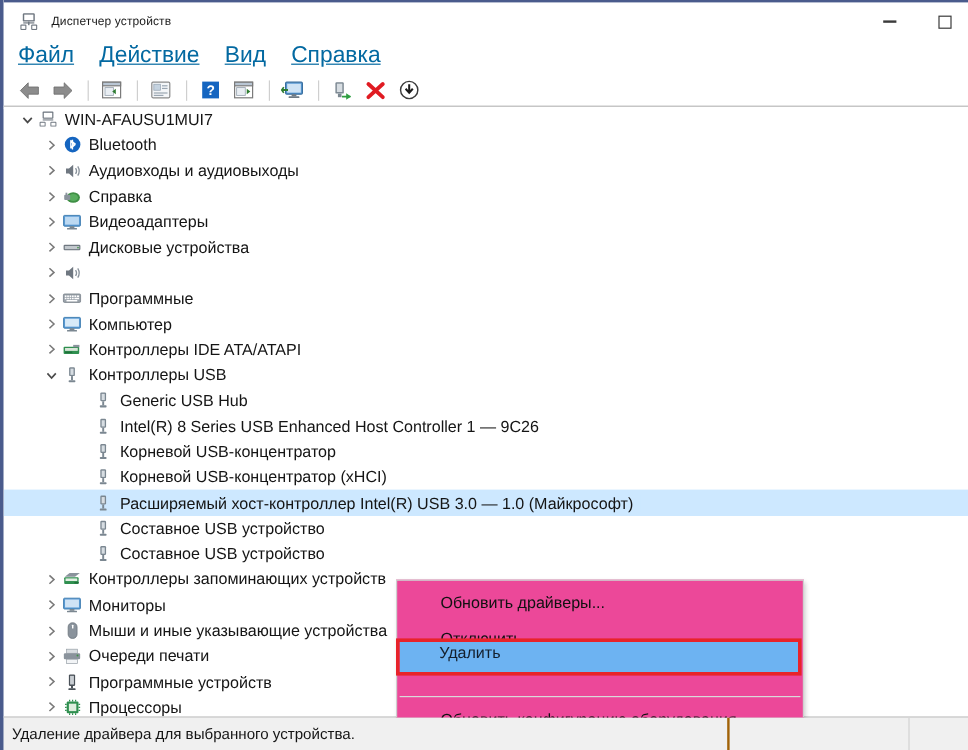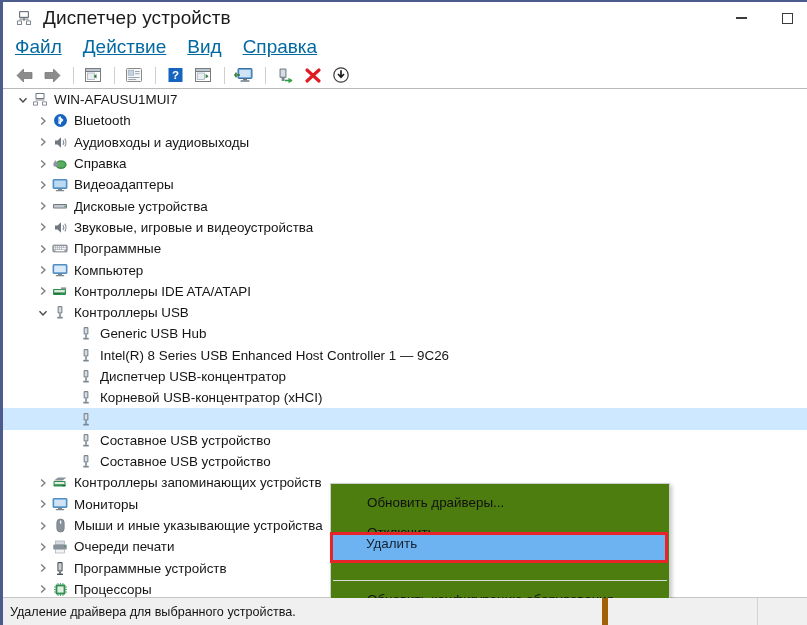--- a/index.html
+++ b/index.html
@@ -31,21 +31,21 @@
   }
   .title-icon {
     margin-left: 12px;
     width: 18px;
     height: 18px;
     position: relative;
     flex: 0 0 auto;
   }
   .title-text {
     margin-left: 10px;
-    font-size: 19px;
+    font-size: 10px;
     color: #1b1b1b;
     letter-spacing: .1px;
   }
   .win-controls {
     position: absolute;
     right: 0;
     top: 0;
     height: 32px;
     display: flex;
     align-items: center;
@@ -173,21 +173,21 @@
   .lvl0 { padding-left: 12px; }
   .lvl1 { padding-left: 32px; }
   .lvl2 { padding-left: 74px; }
 
   
   .ctxmenu {
     position: absolute;
     left: 327px;
     top: 394px;
     width: 338px;
-    background: #4d7c0f;
+    background: #ec4899;
     border: 1px solid #cfcfcf;
     box-shadow: 2px 2px 4px rgba(0,0,0,.22);
     z-index: 50;
     padding: 3px 0;
   }
   .ctxitem {
     height: 30px;
     display: flex;
     align-items: center;
     padding-left: 36px;
@@ -242,21 +242,21 @@
     background: #f0f0f0;
     border-top: 1px solid #c6c6c6;
     display: flex;
     align-items: center;
   }
   .status-main {
     flex: 0 0 605px;
     padding-left: 7px;
     font-size: 12.6px;
     color: #141414;
-    border-right: 6px solid #a16207;
+    border-right: 2px solid #a16207;
     height: 100%;
     display: flex;
     align-items: center;
     box-sizing: border-box;
   }
   .status-pane {
     flex: 0 0 150px;
     height: 100%;
     border-right: 1px solid #d3d3d3;
     box-sizing: border-box;
@@ -489,21 +489,20 @@
             <path d="M3.2 1.5 L7 5 L3.2 8.5" fill="none" stroke="#7a7a7a" stroke-width="1.3"></path>
           </svg>
         </span>
       <span class="ico">
           <svg width="15" height="15" viewBox="0 0 15 15">
             <path d="M2 5.5 L4.5 5.5 L8 2.3 L8 12.7 L4.5 9.5 L2 9.5 Z" fill="#6f7780"></path>
             <path d="M10 5 Q11.6 7.5 10 10" fill="none" stroke="#8a939c" stroke-width="1.1"></path>
             <path d="M11.8 3.6 Q14.2 7.5 11.8 11.4" fill="none" stroke="#8a939c" stroke-width="1.1"></path>
           </svg>
         </span>
-      <span class="lbl">Звуковые, игровые и видеоустройства</span>
     </div>
 
     <div class="row lvl1">
       <span class="chev">
           <svg width="10" height="10" viewBox="0 0 10 10">
             <path d="M3.2 1.5 L7 5 L3.2 8.5" fill="none" stroke="#7a7a7a" stroke-width="1.3"></path>
           </svg>
         </span>
       <span class="ico">
           <svg width="16" height="11" viewBox="0 0 16 11">
@@ -602,21 +601,21 @@
     </div>
     <div class="row lvl2">
       <span class="ico">
           <svg width="12" height="15" viewBox="0 0 12 15">
             <rect x="3.6" y="1" width="4.8" height="7.4" rx="1" fill="#7b8791"></rect>
             <rect x="4.7" y="2.2" width="2.6" height="5.2" fill="#d7dde2"></rect>
             <rect x="5.2" y="8.4" width="1.6" height="3.4" fill="#7b8791"></rect>
             <rect x="3.2" y="11.8" width="5.6" height="1.7" rx="0.6" fill="#7b8791"></rect>
           </svg>
         </span>
-      <span class="lbl">Диспетчер USB-концентратор</span>
+      <span class="lbl">Корневой USB-концентратор</span>
     </div>
     <div class="row lvl2">
       <span class="ico">
           <svg width="12" height="15" viewBox="0 0 12 15">
             <rect x="3.6" y="1" width="4.8" height="7.4" rx="1" fill="#7b8791"></rect>
             <rect x="4.7" y="2.2" width="2.6" height="5.2" fill="#d7dde2"></rect>
             <rect x="5.2" y="8.4" width="1.6" height="3.4" fill="#7b8791"></rect>
             <rect x="3.2" y="11.8" width="5.6" height="1.7" rx="0.6" fill="#7b8791"></rect>
           </svg>
         </span>
@@ -625,20 +624,21 @@
     <div class="row lvl2 selected">
       <span class="sel-band" style="width:426px;left:74px;"></span>
       <span class="ico">
           <svg width="12" height="15" viewBox="0 0 12 15">
             <rect x="3.6" y="1" width="4.8" height="7.4" rx="1" fill="#7b8791"></rect>
             <rect x="4.7" y="2.2" width="2.6" height="5.2" fill="#d7dde2"></rect>
             <rect x="5.2" y="8.4" width="1.6" height="3.4" fill="#7b8791"></rect>
             <rect x="3.2" y="11.8" width="5.6" height="1.7" rx="0.6" fill="#7b8791"></rect>
           </svg>
         </span>
+      <span class="lbl">Расширяемый хост-контроллер Intel(R) USB 3.0 — 1.0 (Майкрософт)</span>
     </div>
     <div class="row lvl2">
       <span class="ico">
           <svg width="12" height="15" viewBox="0 0 12 15">
             <rect x="3.6" y="1" width="4.8" height="7.4" rx="1" fill="#7b8791"></rect>
             <rect x="4.7" y="2.2" width="2.6" height="5.2" fill="#d7dde2"></rect>
             <rect x="5.2" y="8.4" width="1.6" height="3.4" fill="#7b8791"></rect>
             <rect x="3.2" y="11.8" width="5.6" height="1.7" rx="0.6" fill="#7b8791"></rect>
           </svg>
         </span>

